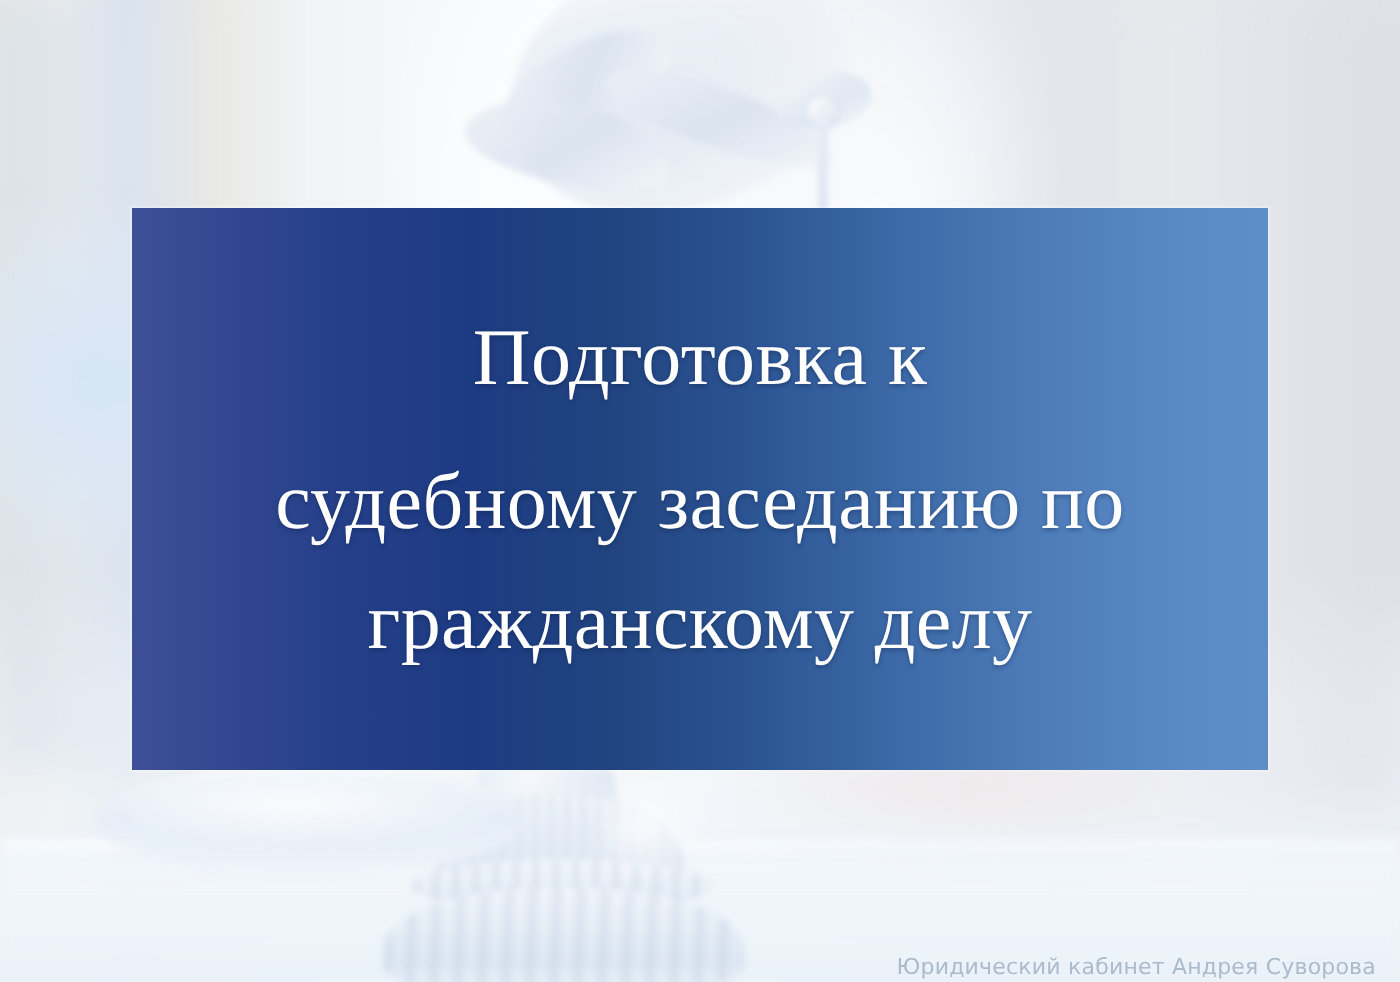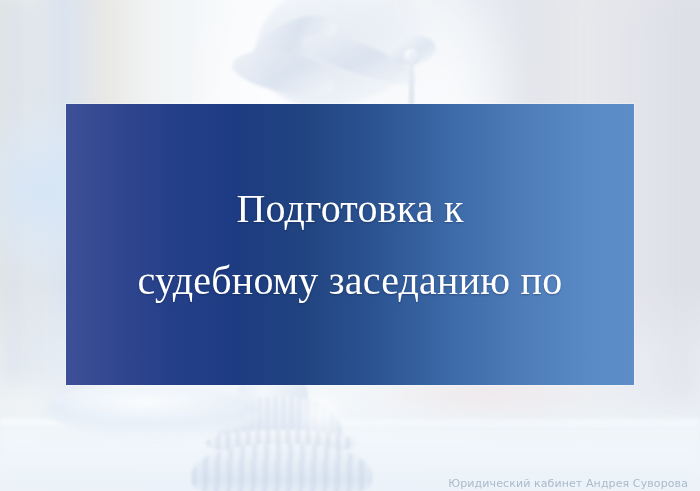--- a/index.html
+++ b/index.html
@@ -353,17 +353,18 @@
   <div class="pan-string"></div>
   <div class="pan-body"></div>
   <div class="pan-rim"></div>
   <div class="pan-inner"></div>
 
   <div class="bg-soften"></div>
 
   <div id="title-plate">
     <div class="title-line l1">Подготовка к</div>
     <div class="title-line l2">судебному заседанию по</div>
+    <div class="title-line l3">гражданскому делу</div>
   </div>
 
   <div id="watermark">Юридический кабинет Андрея Суворова</div>
 
 </div>
 
 </body></html>

